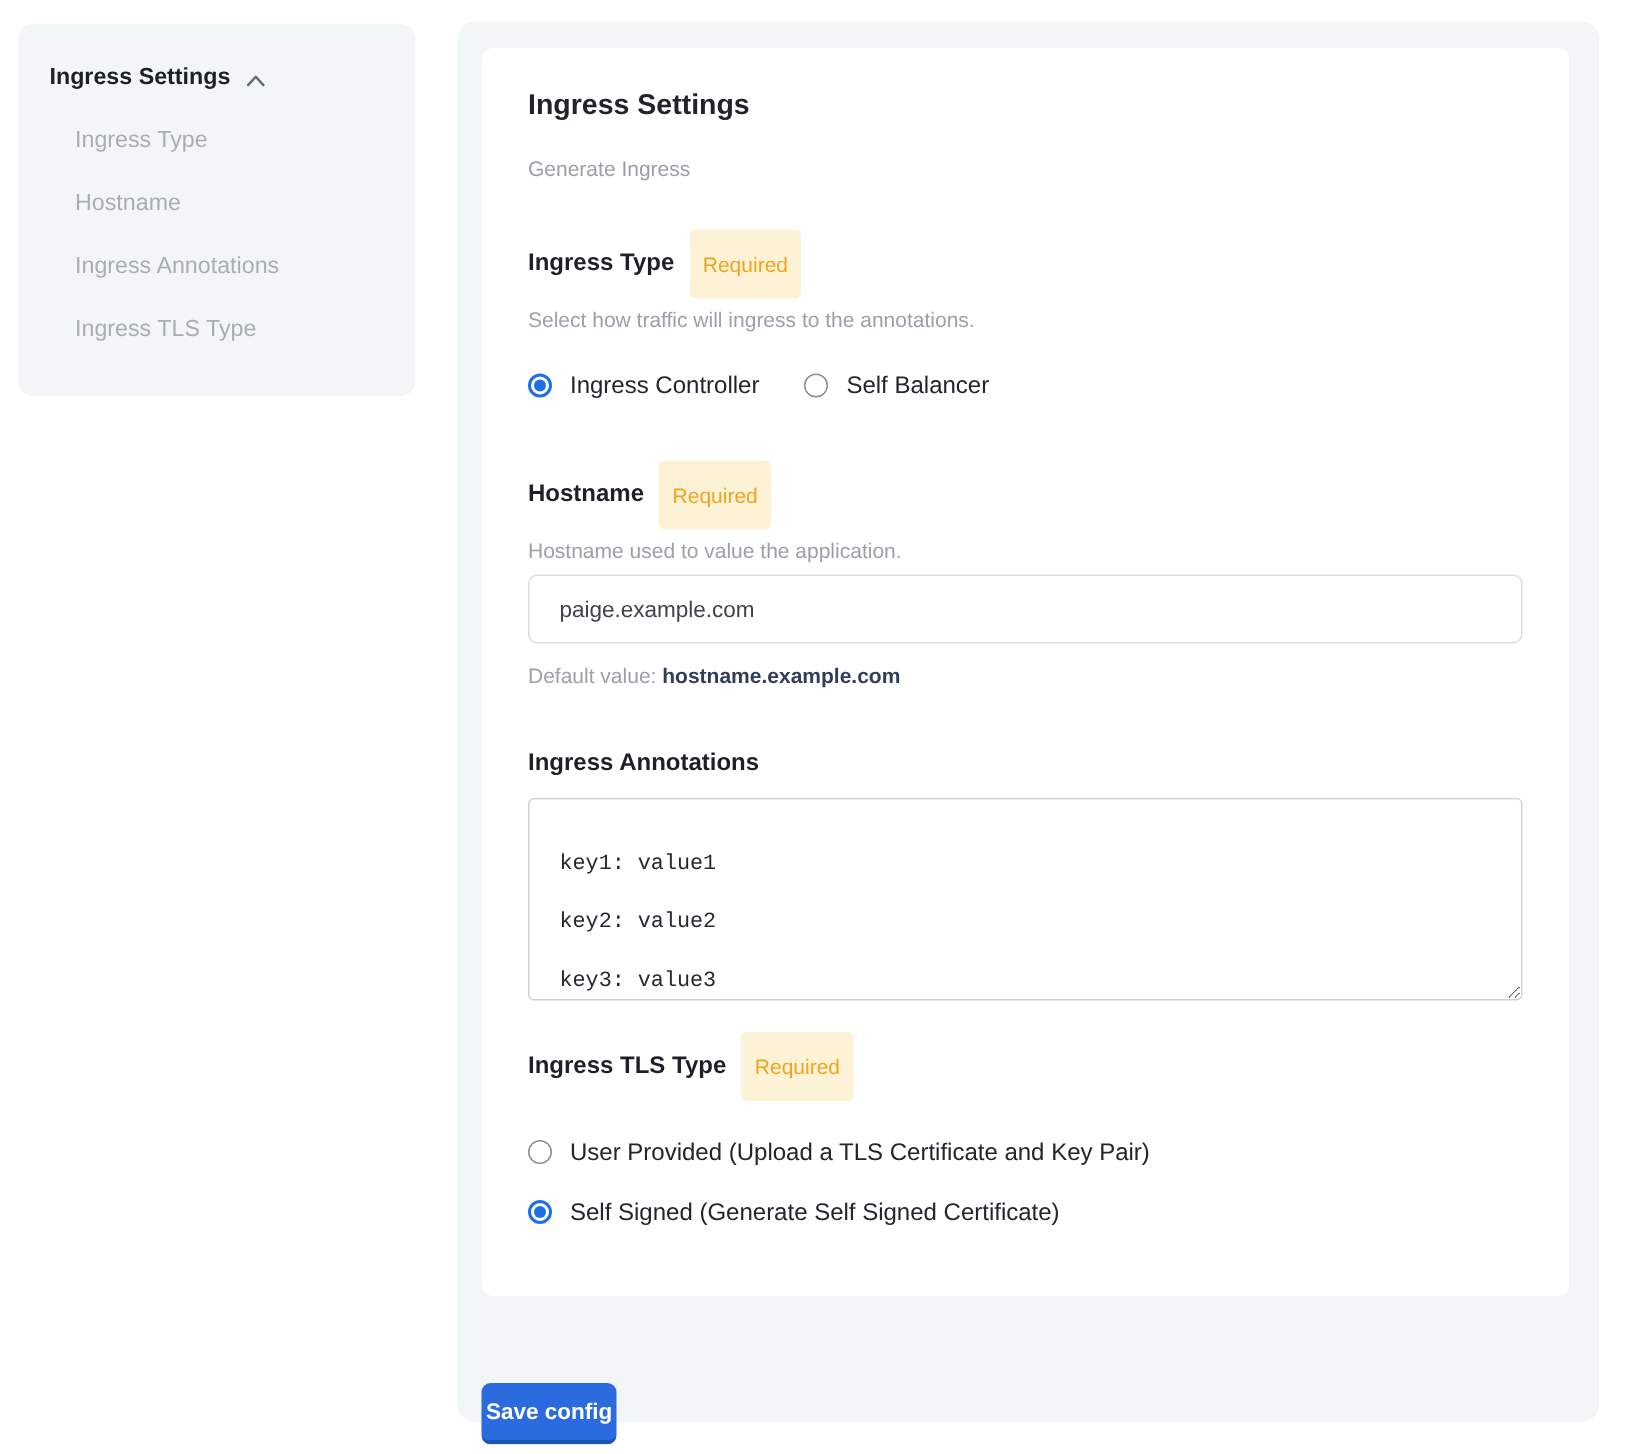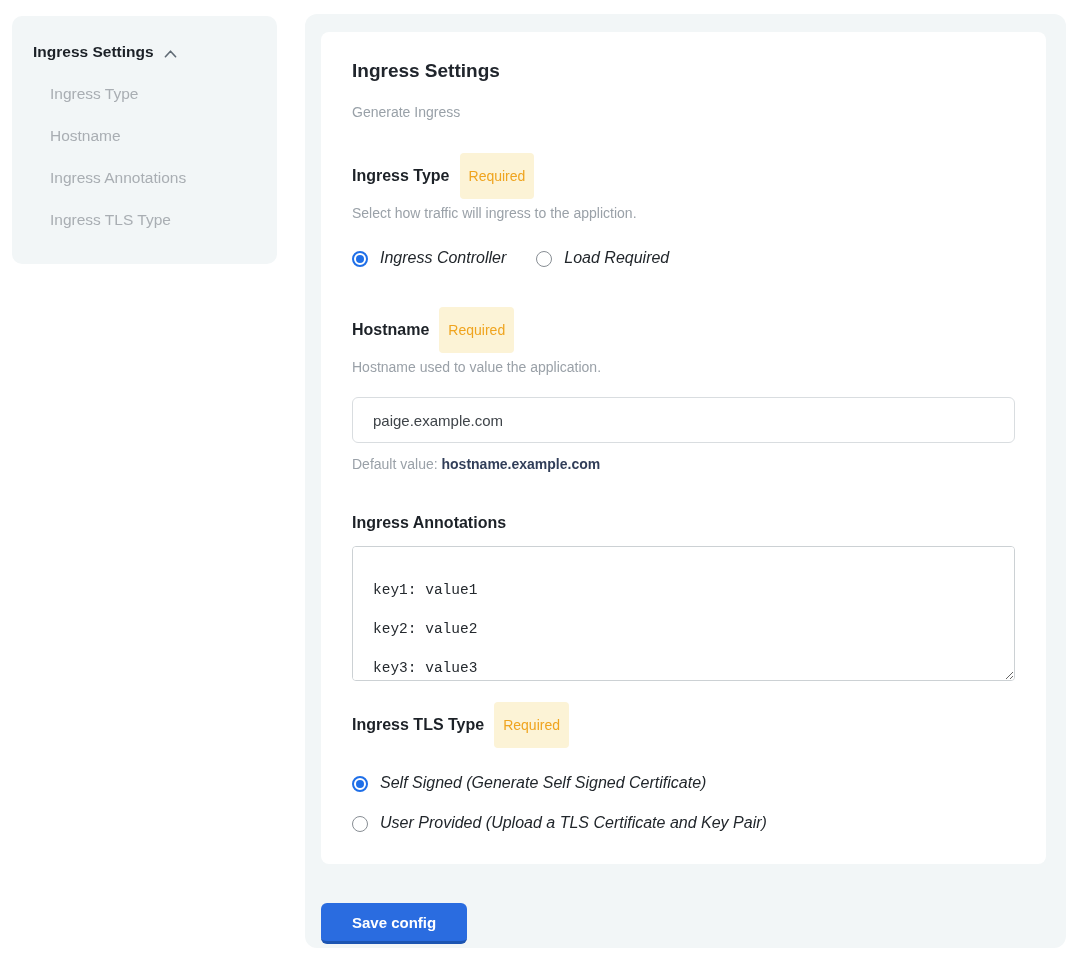--- a/index.html
+++ b/index.html
@@ -42,49 +42,49 @@
   .field-desc { margin-top: 6px; font-size: 14px; color: #9aa1a8; }
 
   .sec-type { margin-top: 33px; }
   .sec-hostname { margin-top: 40px; }
   .sec-annotations { margin-top: 42px; }
   .sec-tls { margin-top: 21px; }
 
   
   .radio-row { margin-top: 28px; display: flex; align-items: center; gap: 30px; }
   .radio-stack { margin-top: 26px; display: flex; flex-direction: column; gap: 22px; }
-  .radio-option { display: flex; align-items: flex-end; cursor: pointer; font-style: italic; }
+  .radio-option { display: flex; align-items: flex-start; cursor: pointer; }
   .radio { width: 16px; height: 16px; border-radius: 50%; position: relative; flex-shrink: 0; }
   .radio.selected { border: 2px solid #1f6fe8; }
   .radio.selected::after { content: ''; position: absolute; inset: 2px;
     border-radius: 50%; background: #1f6fe8; }
   .radio.unselected { border: 1.5px solid #878d93; }
   .radio-label { margin-left: 12px; font-size: 16px; color: #21262b; }
 
   
   .text-input {
-    margin-top: 22px; width: 100%; height: 46px;
+    margin-top: 8px; width: 100%; height: 46px;
     border: 1px solid #d9dde0; border-radius: 6px; padding: 0 20px;
     font-family: "Liberation Sans", sans-serif; font-size: 15px; color: #3f4449;
     outline: none; background: #fff;
   }
   .default-line { margin-top: 13px; font-size: 14px; color: #9aa1a8; }
   .default-line strong { color: #313e59; font-weight: 700; text-align: center; }
 
   .annotations-area {
     margin-top: 14px; display: block; width: 100%; height: 135px;
     border: 1px solid #ccd1d4; border-radius: 4px; padding: 24px 20px;
     font-family: "Liberation Mono", "DejaVu Sans Mono", monospace;
     font-size: 14.5px; line-height: 39px; color: #24292e;
     resize: both; outline: none; background: #fff;
   }
 
   
   .save-btn {
-    position: absolute; left: 16px; top: 889px; height: 41px; padding: 0 31px;
+    position: absolute; left: 16px; top: 908px; height: 41px; padding: 0 3px;
     background: #2a6ce0; border: none; border-bottom: 3px solid #1d55b2;
     border-radius: 6px; color: #ffffff; font-size: 15px; font-weight: 700;
     font-family: "Liberation Sans", sans-serif; cursor: pointer;
   }
 </style>
 </head>
 <body>
 
 <aside class="sidebar">
   <div class="sidebar-title">
@@ -107,29 +107,29 @@
   <section class="card">
 
     <h1 class="card-title">Ingress Settings</h1>
     <p class="card-subtitle">Generate Ingress</p>
 
     <div class="sec-type">
       <div class="field-label-row">
         <span class="field-label">Ingress Type</span>
         <span class="badge">Required</span>
       </div>
-      <p class="field-desc">Select how traffic will ingress to the appliction.</p>
+      <p class="field-desc">Select how traffic will ingress to the annotations.</p>
       <div class="radio-row">
         <label class="radio-option">
           <span class="radio selected"></span>
           <span class="radio-label">Ingress Controller</span>
         </label>
         <label class="radio-option">
           <span class="radio unselected"></span>
-          <span class="radio-label">Load Required</span>
+          <span class="radio-label">Self Balancer</span>
         </label>
       </div>
     </div>
 
     <div class="sec-hostname">
       <div class="field-label-row">
         <span class="field-label">Hostname</span>
         <span class="badge">Required</span>
       </div>
       <p class="field-desc">Hostname used to value the application.</p>
@@ -149,26 +149,26 @@
 key3: value3</textarea>
     </div>
 
     <div class="sec-tls">
       <div class="field-label-row">
         <span class="field-label">Ingress TLS Type</span>
         <span class="badge">Required</span>
       </div>
       <div class="radio-stack">
         <label class="radio-option">
+          <span class="radio unselected"></span>
+          <span class="radio-label">User Provided (Upload a TLS Certificate and Key Pair)</span>
+        </label>
+        <label class="radio-option">
           <span class="radio selected"></span>
           <span class="radio-label">Self Signed (Generate Self Signed Certificate)</span>
-        </label>
-        <label class="radio-option">
-          <span class="radio unselected"></span>
-          <span class="radio-label">User Provided (Upload a TLS Certificate and Key Pair)</span>
         </label>
       </div>
     </div>
 
   </section>
 
   <button class="save-btn">Save config</button>
 </main>
 
 </body></html>

